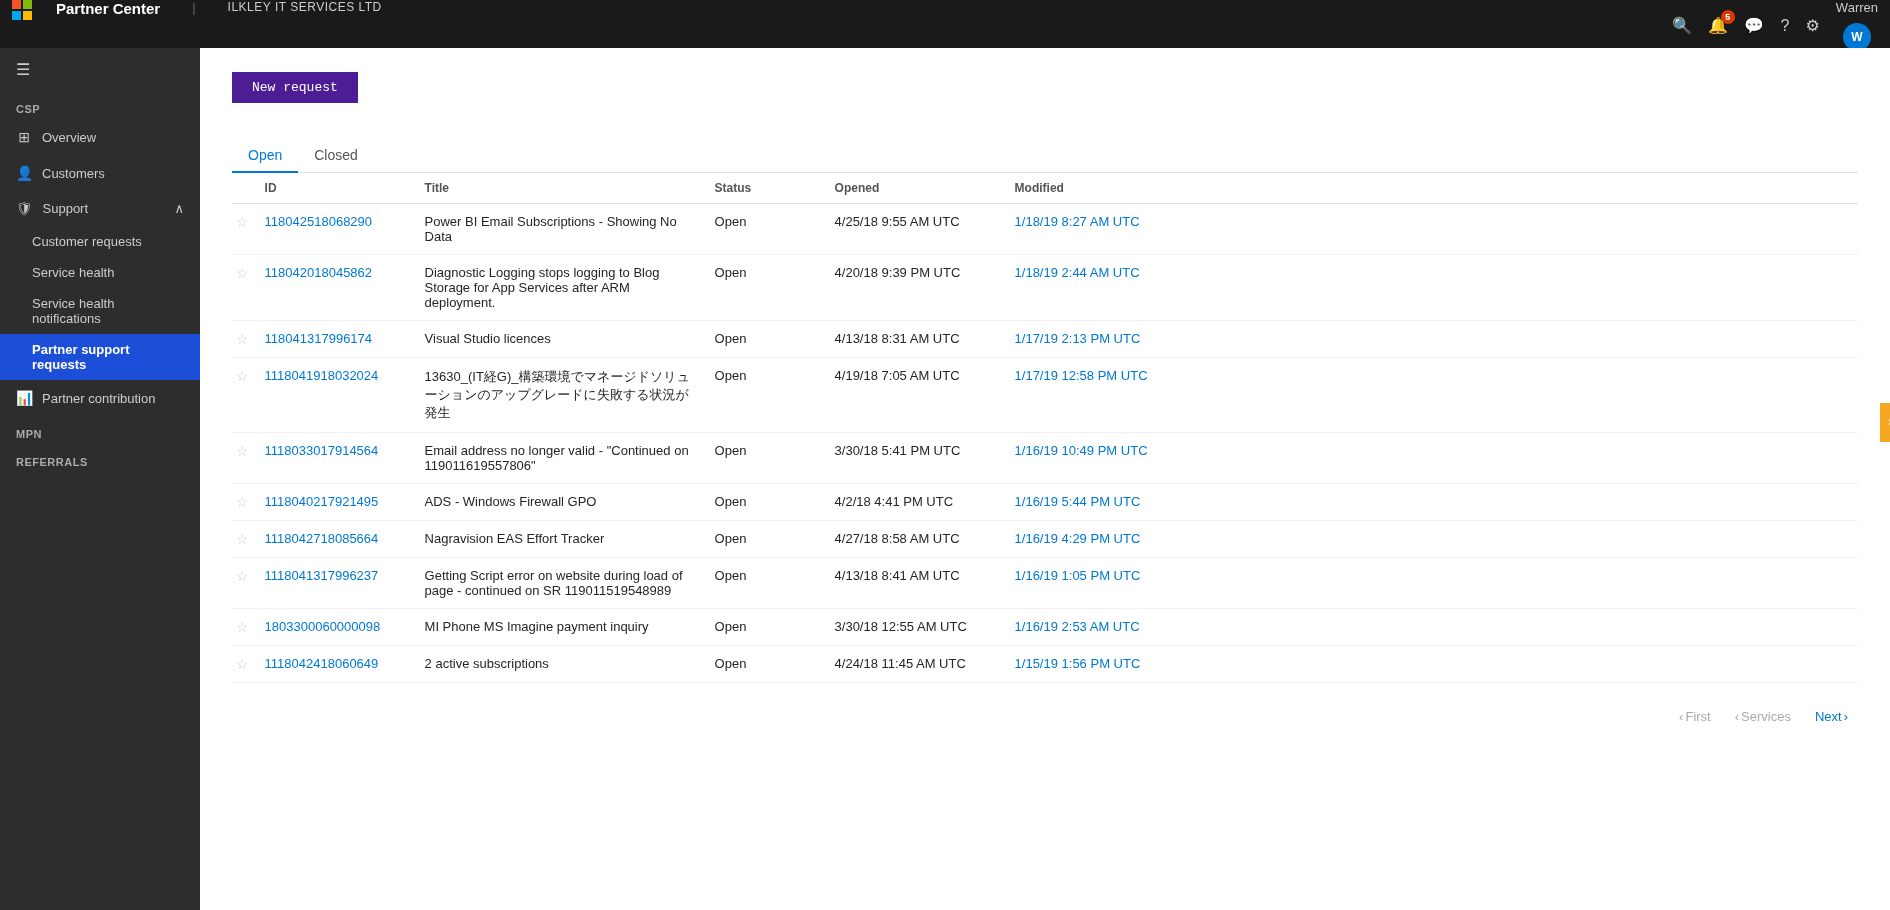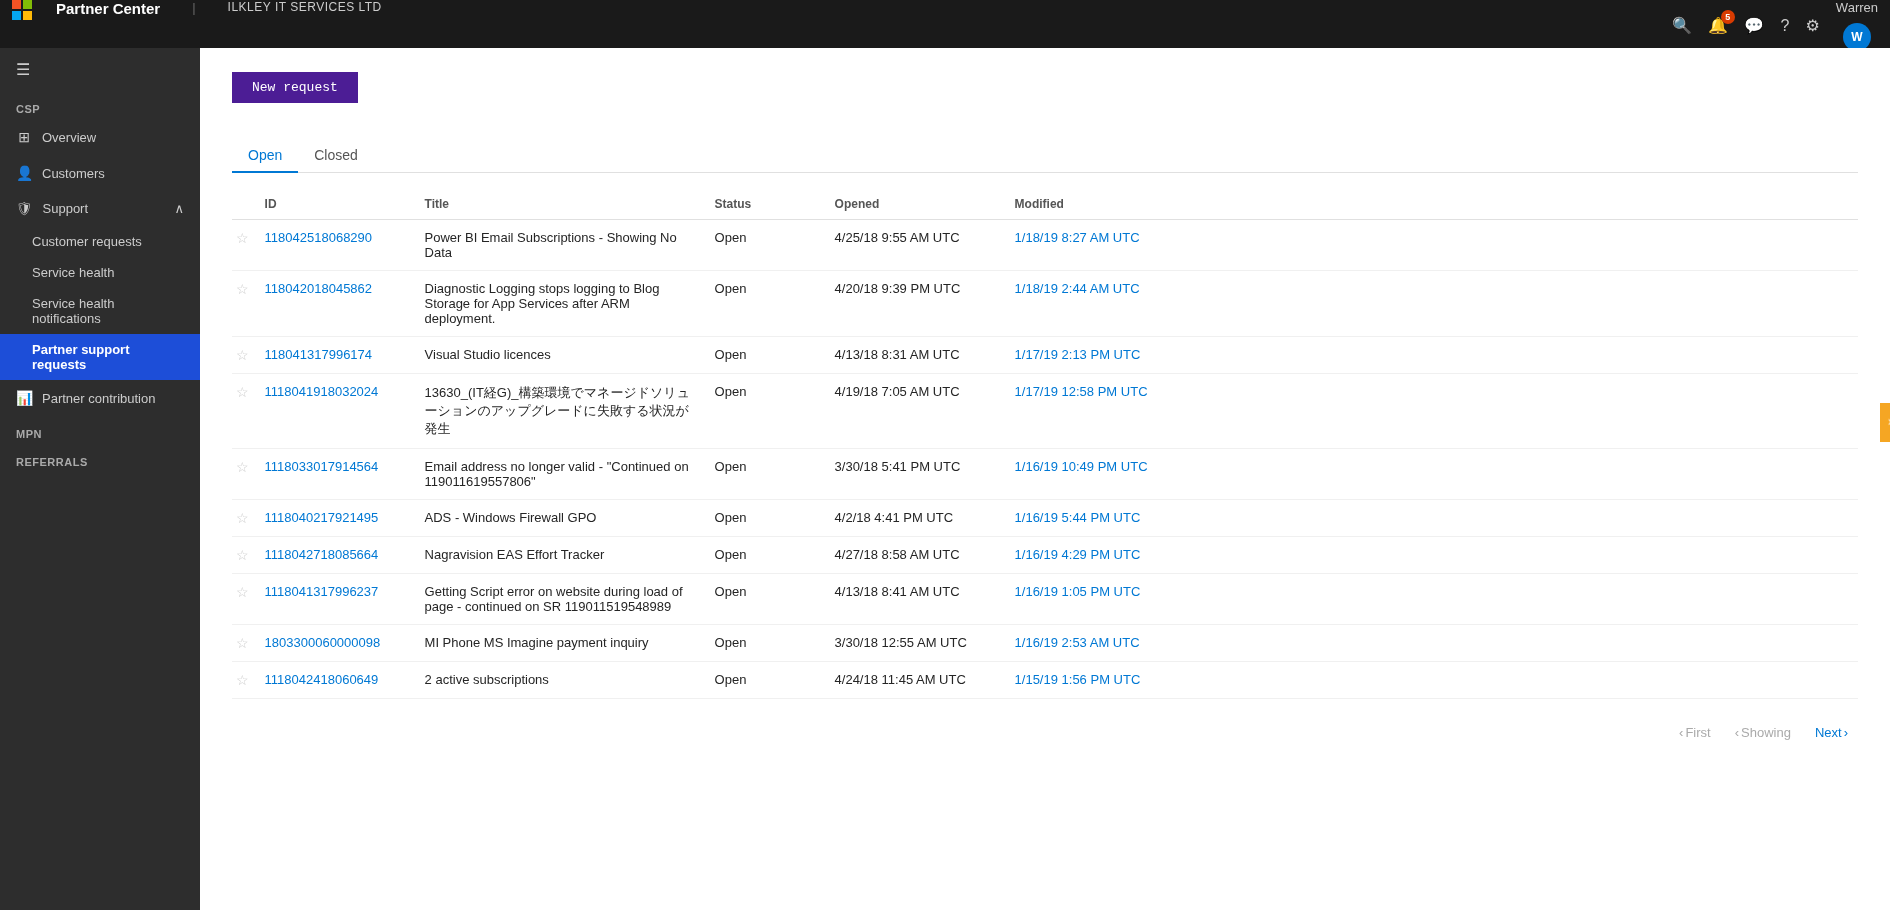--- a/index.html
+++ b/index.html
@@ -104,21 +104,21 @@
       padding: 8px 16px;
       cursor: pointer;
       font-size: 14px;
       color: #555;
       border-bottom: 2px solid transparent;
       margin-bottom: -1px;
     }
     .tab.active { color: #0078d4; border-bottom: 2px solid #0078d4; font-weight: 500; }
 
     
-    .table-container { margin-top: 16px; }
+    .table-container { margin-top: 0; }
     table { width: 100%; border-collapse: collapse; }
     thead th {
       text-align: left;
       font-size: 12px;
       font-weight: 600;
       color: #555;
       padding: 8px 12px 8px 4px;
       border-bottom: 1px solid #e0e0e0;
     }
     tbody tr { border-bottom: 1px solid #f0f0f0; }
@@ -414,21 +414,21 @@
       </table>
     </div>
 
     <div class="pagination">
       <button class="page-btn disabled">
         <span>‹</span>
         <span>First</span>
       </button>
       <button class="page-btn disabled">
         <span>‹</span>
-        <span>Showing</span>
+        <span>Services</span>
       </button>
       <button class="page-btn">
         <span>Next</span>
         <span>›</span>
       </button>
     </div>
   </div>
 </div>
 
 <div class="feedback-wrapper">

